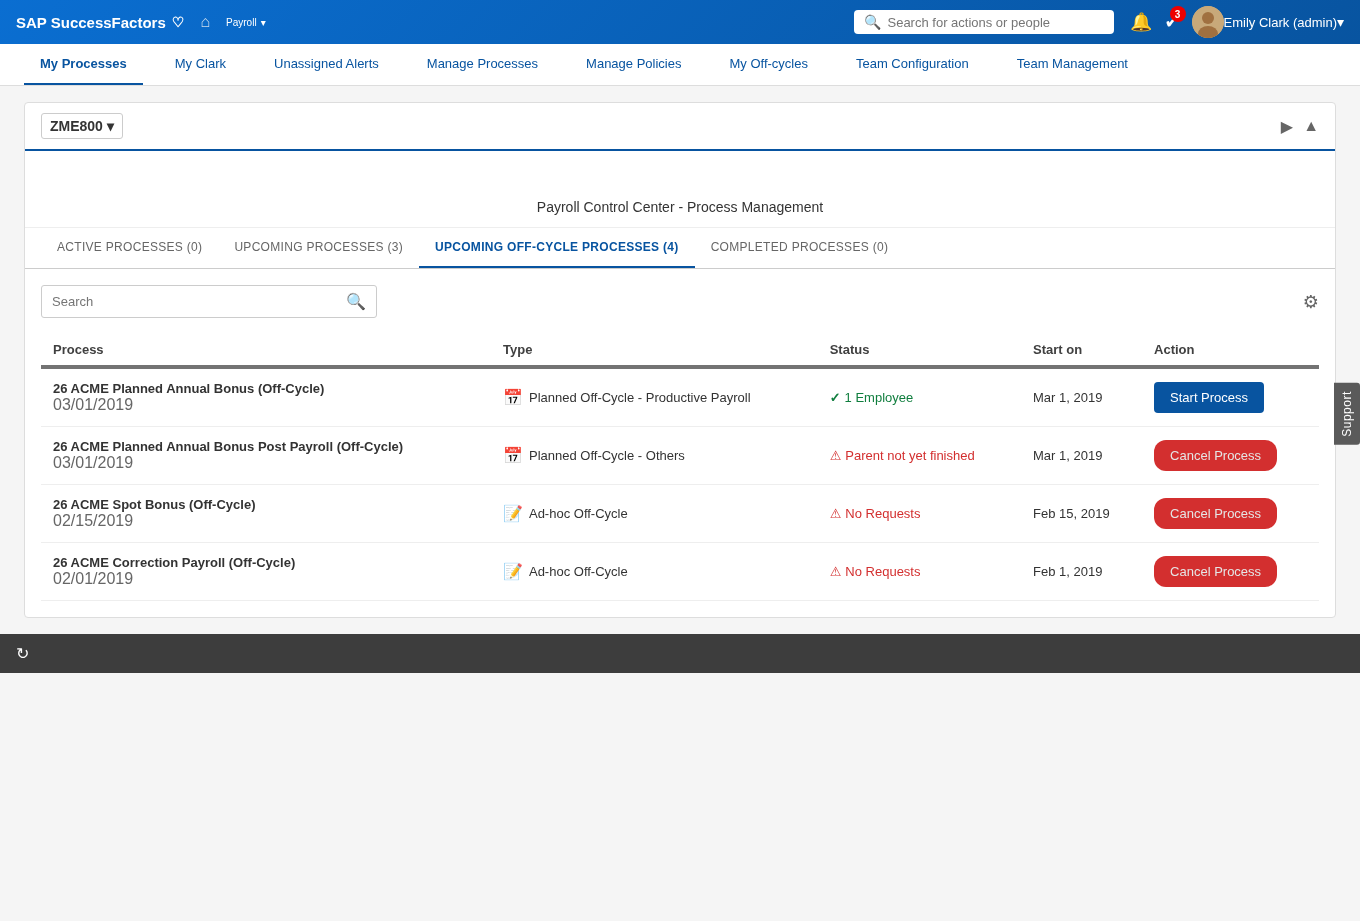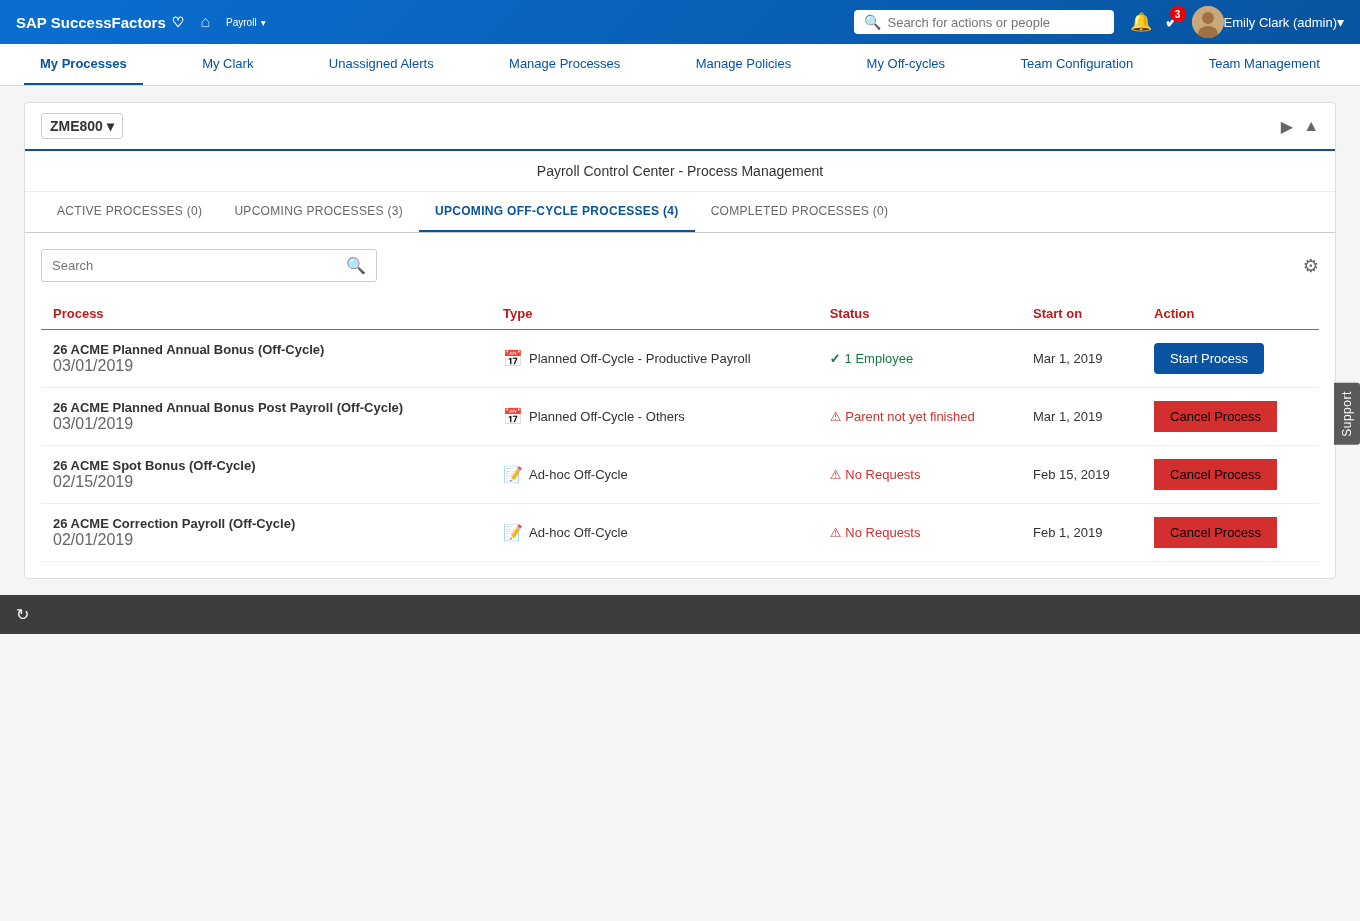--- a/index.html
+++ b/index.html
@@ -100,22 +100,21 @@
       font-size: 16px;
     }
     .user-name { font-size: 13px; }
 
     
     .secondary-nav {
       background: #fff;
       border-bottom: 1px solid #ddd;
       display: flex;
       padding: 0 24px;
-      gap: 1px;
-      justify-content: space-between;
+      gap: 16px;
     }
     .nav-item {
       padding: 12px 16px;
       font-size: 13px;
       color: #0854a0;
       cursor: pointer;
       border-bottom: 2px solid transparent;
       white-space: nowrap;
     }
     .nav-item.active {
@@ -164,20 +163,21 @@
       font-size: 16px;
     }
 
     
     .card-title {
       text-align: center;
       padding: 12px;
       font-size: 14px;
       color: #333;
       border-bottom: 1px solid #eee;
+      margin-top: 36px;
     }
 
     
     .tabs-bar {
       display: flex;
       padding: 0 16px;
       border-bottom: 1px solid #ccc;
     }
     .tab {
       padding: 12px 16px;
@@ -223,23 +223,23 @@
     }
     .search-icon-btn { color: #0854a0; font-size: 16px; cursor: pointer; }
     .settings-icon { color: #666; font-size: 18px; cursor: pointer; }
 
     
     .process-table { width: 100%; border-collapse: collapse; }
     .process-table th {
       text-align: left;
       padding: 8px 12px;
       font-size: 13px;
-      color: #b91c1c;
+      color: #404040;
       font-weight: 600;
-      border-bottom: 1px solid #737373;
+      border-bottom: 4px solid #737373;
     }
     .process-table td {
       padding: 12px 12px;
       font-size: 13px;
       color: #333;
       border-bottom: 1px solid #eee;
       vertical-align: middle;
     }
     .process-name { font-weight: 600; font-size: 13px; }
     .process-date { font-size: 16px; color: #666; margin-top: 0; }
@@ -257,24 +257,24 @@
       color: #fff;
       border: none;
       padding: 8px 16px;
       border-radius: 4px;
       font-size: 13px;
       cursor: pointer;
       white-space: nowrap;
     }
     .btn-cancel {
       background: #d32f2f;
-      color: #000000;
+      color: #e5e5e5;
       border: none;
       padding: 8px 16px;
-      border-radius: 0;
+      border-radius: 12px;
       font-size: 13px;
       cursor: pointer;
       white-space: nowrap;
     }
     .support-tab-wrapper {
       position: fixed;
       right: 0;
       top: 45%;
       transform: translateY(-50%);
     }

